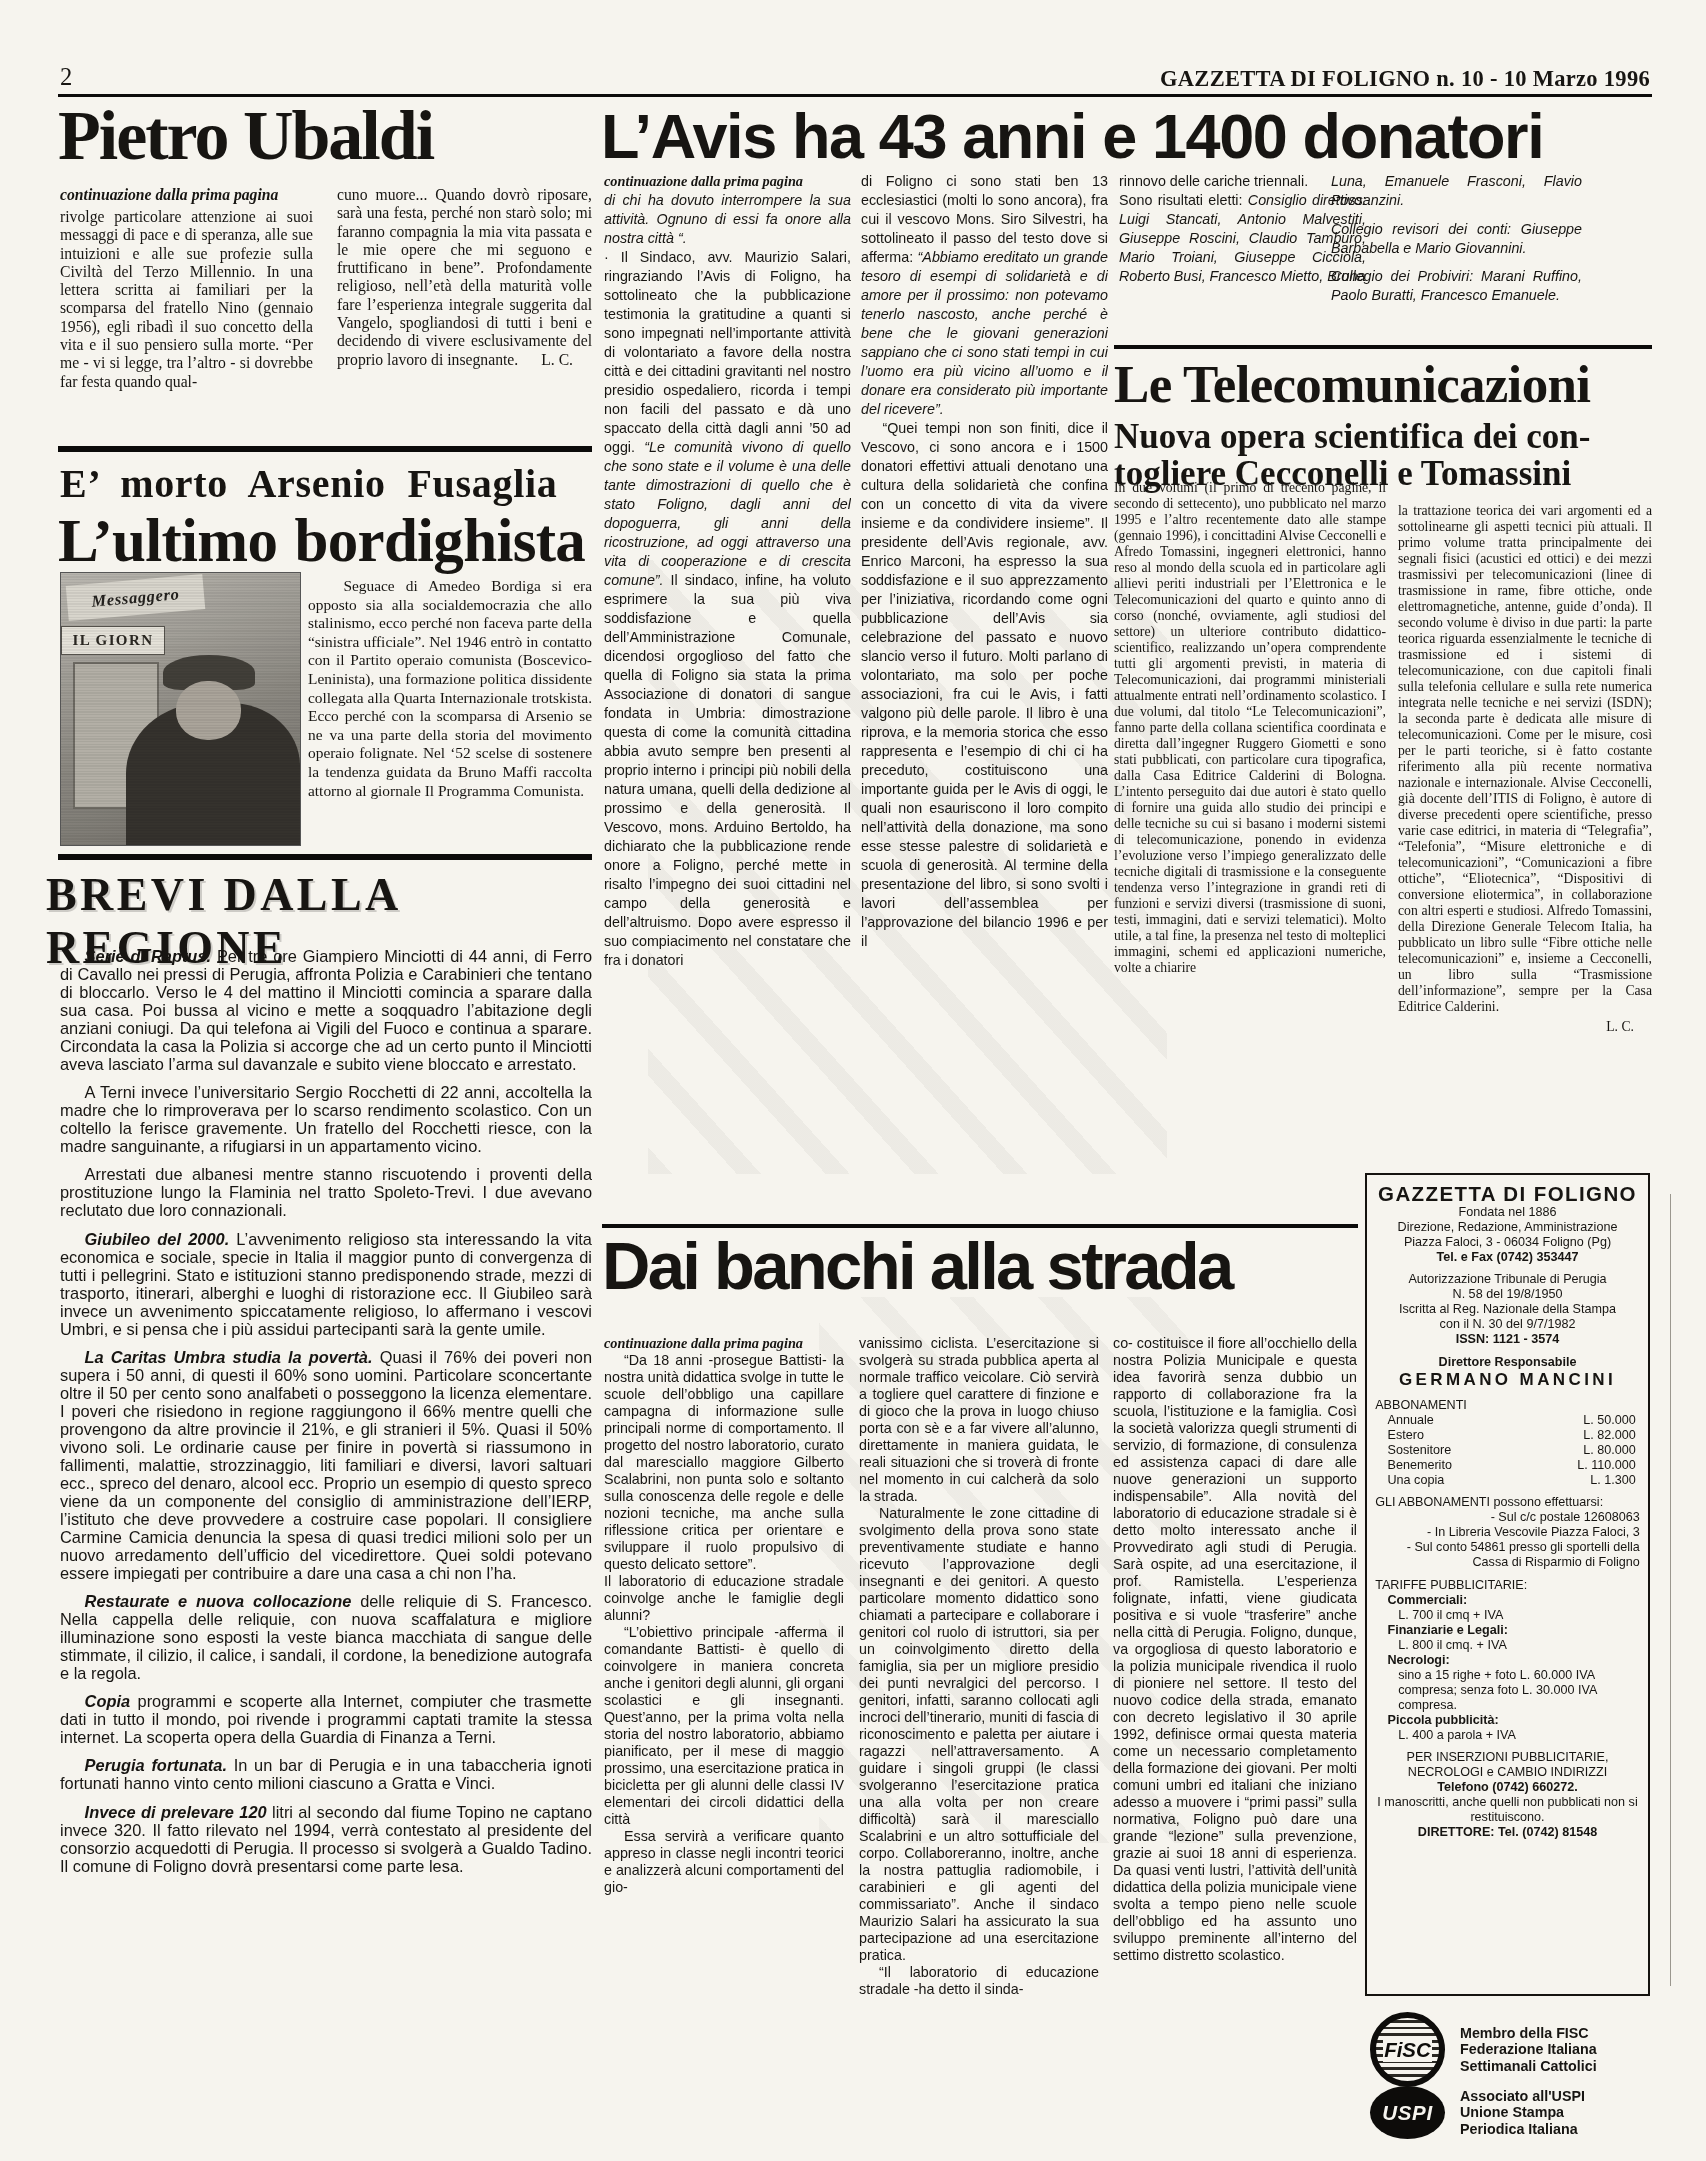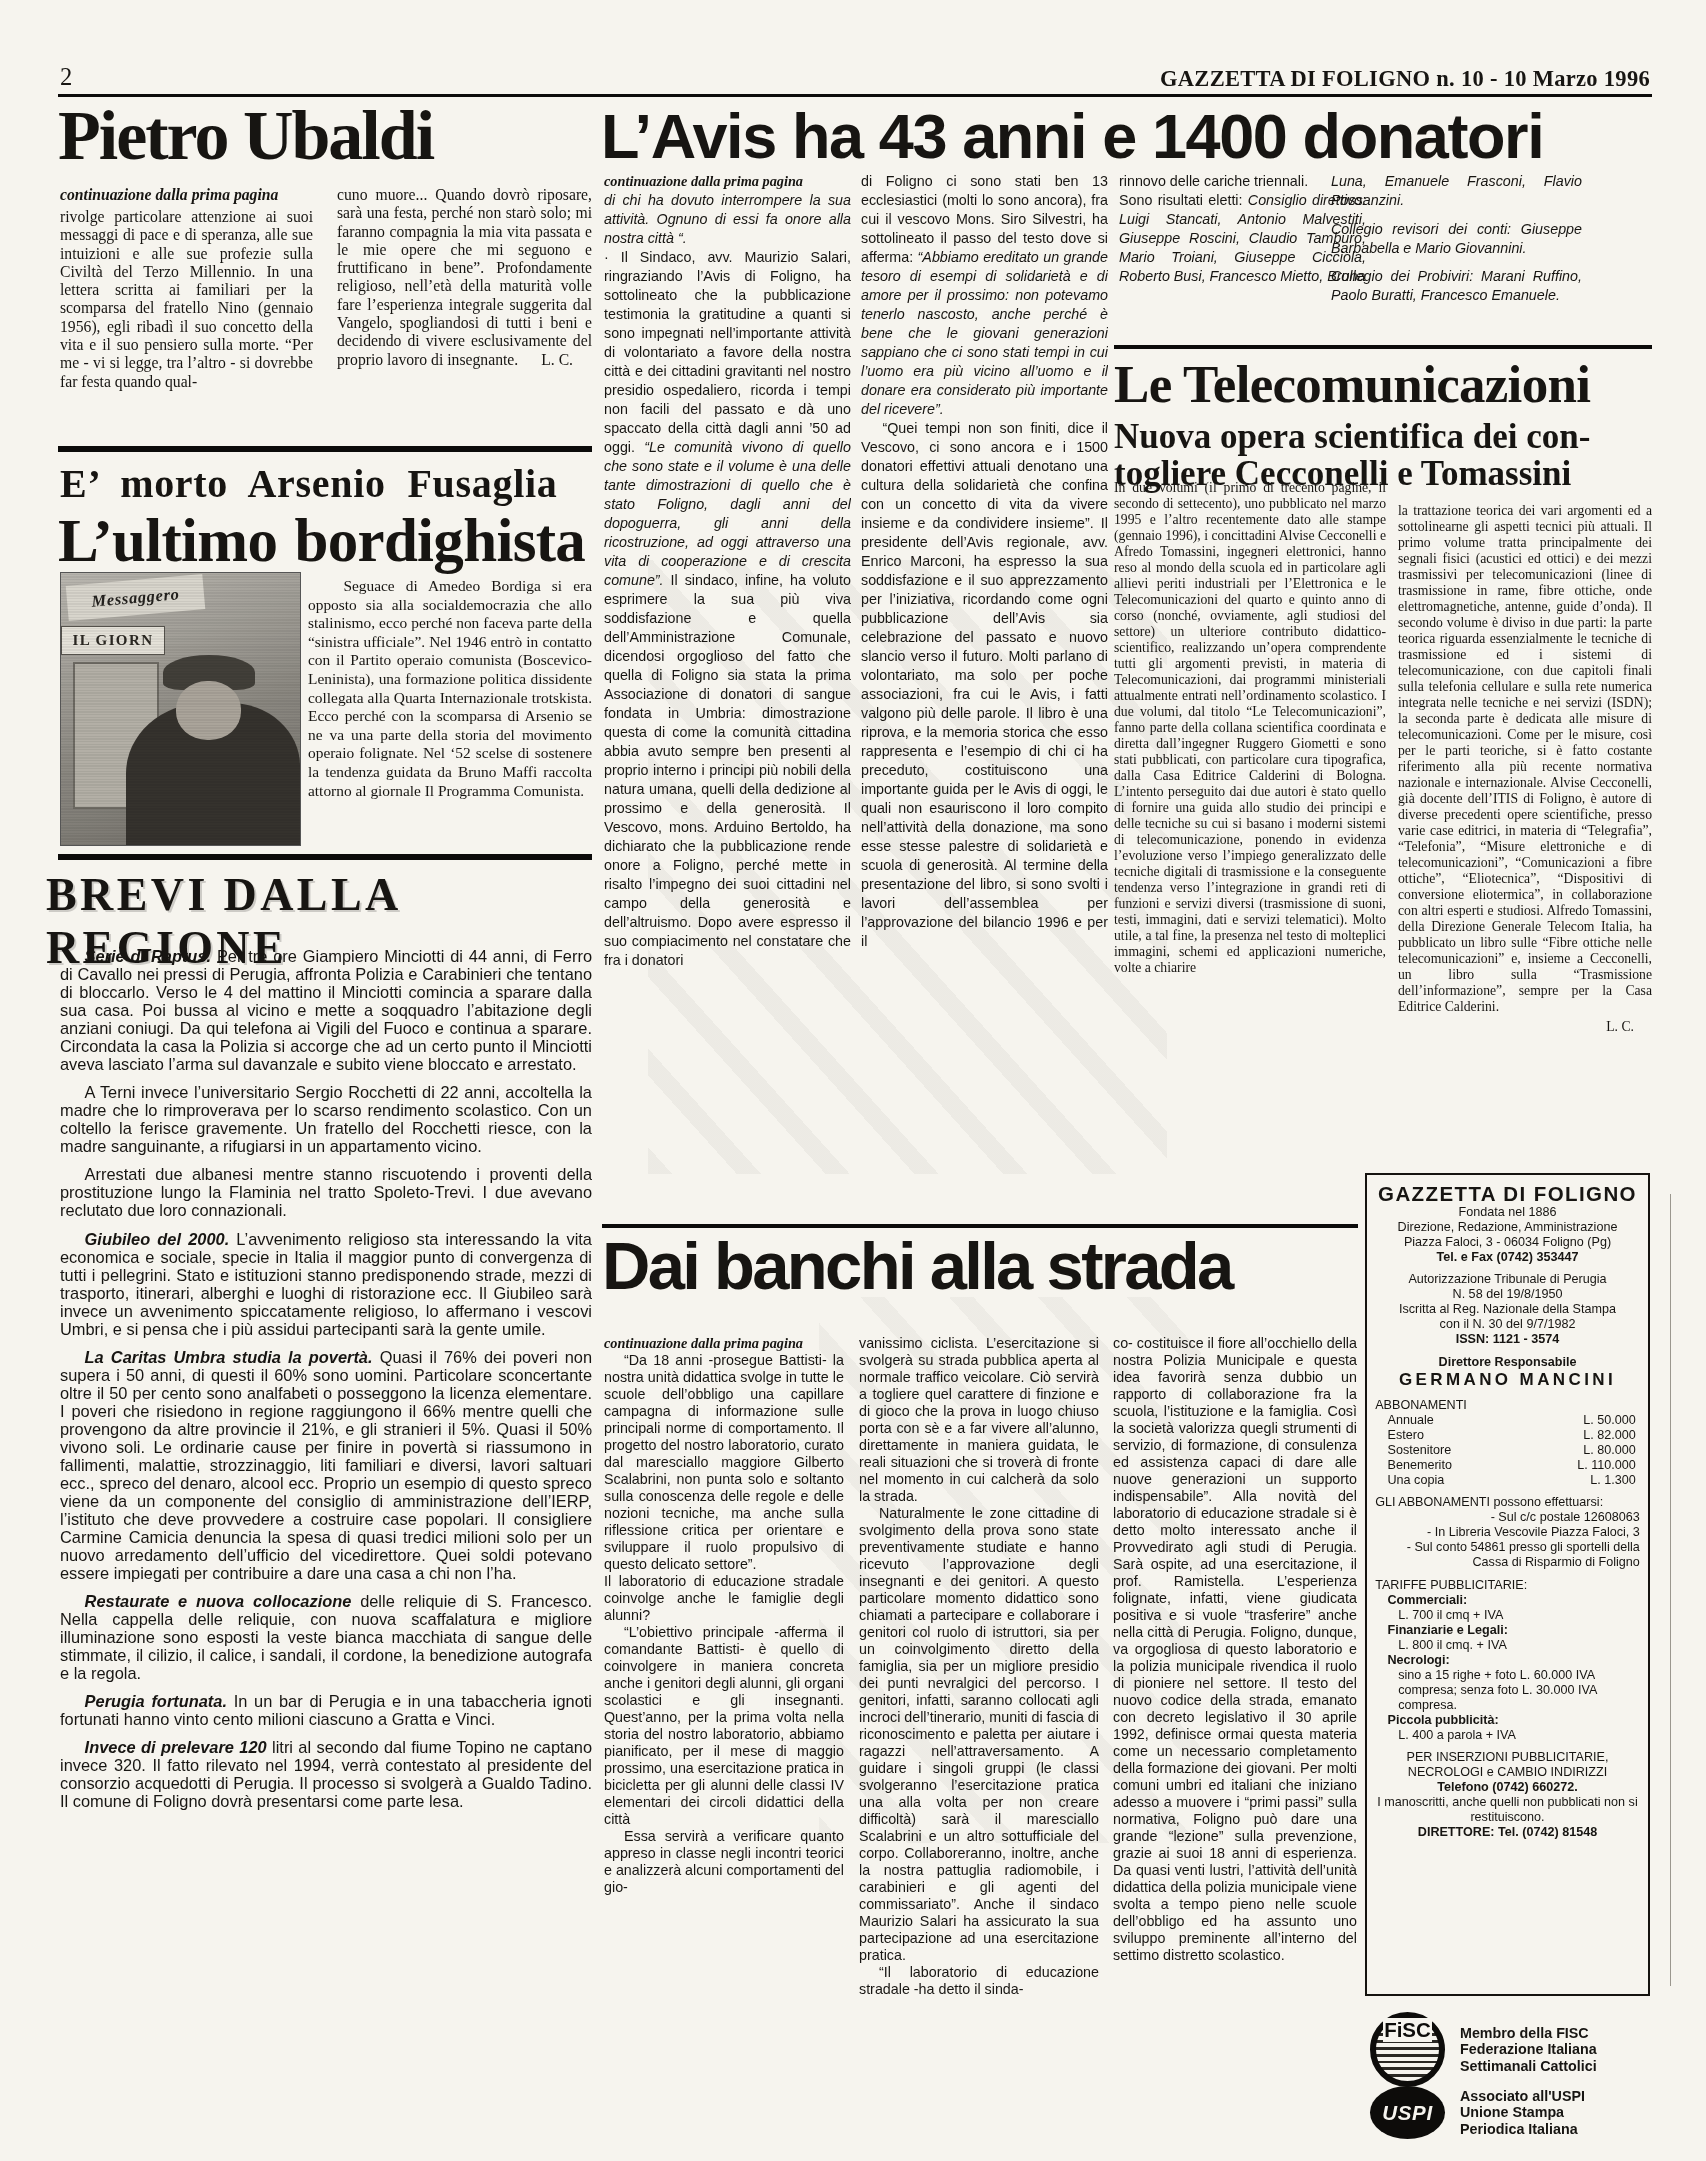--- a/index.html
+++ b/index.html
@@ -89,22 +89,22 @@
   .abb-row{display:flex;justify-content:space-between;padding:0 4.1px 0 12.3px;}
   .mh-item{padding-left:23px;text-indent:-11px;text-align:right;}
   .tar-val{padding-left:23px;text-align:left;}
   #mh-tipo{border-top:2px solid #15130f;margin-top:6.8px;padding-top:5.5px;}
   #mh-tipo .t2{font-size:17px;font-weight:bold;letter-spacing:0.7px;}
   
   .logo-row{display:flex;align-items:center;gap:15px;font-family:"Liberation Sans",sans-serif;}
   #fisc-row{left:1370px;top:2012px;}
   #uspi-row{left:1370px;top:2086px;}
   .logo-txt{font-size:14.3px;line-height:16.4px;font-weight:bold;text-align:left;}
-  #fisc-logo{width:63px;height:63px;border-radius:50%;border:6.1px solid #0d0c0a;display:flex;align-items:flex-start;justify-content:center;
-    font-weight:bold;font-size:20.5px;background:
+  #fisc-logo{width:63px;height:63px;border-radius:50%;border:6.1px solid #0d0c0a;display:flex;align-items:center;justify-content:center;
+    font-weight:bold;font-size:20.5px;font-style:italic;background:
     repeating-linear-gradient(0deg,#f6f4ee 0 4.1px,#2a2823 4.1px 6.8px);color:#0d0c0a;}
   #fisc-logo span{background:#f6f4ee;padding:0 1.4px;}
   #uspi-logo{width:75px;height:53px;border-radius:50%;background:#0d0c0a;color:#f6f4ee;display:flex;align-items:center;justify-content:center;
     font-weight:bold;font-style:italic;font-size:20.5px;letter-spacing:0.7px;}
   
   .scan{pointer-events:none;background:repeating-linear-gradient(48deg,rgba(60,58,52,.10) 0 18px,rgba(0,0,0,0) 18px 66px);}
   #scan1{left:648px;top:560px;width:519px;height:614px;transform:rotate(0deg);opacity:.5;}
   #scan2{left:819px;top:1297px;width:382px;height:546px;opacity:.45;}
   #edge-line{left:1670px;top:1194px;width:1.4px;height:792px;background:#9b978e;}
 </style>
@@ -150,20 +150,21 @@
 
 <div class="abs rule" id="rule-brevi"></div>
 <div class="abs" id="brevi-title">BREVI DALLA REGIONE</div>
 <div class="abs col sans" id="brevi-body">
   <p class="ind"><span class="brevi-lead">Serie di Raptus.</span><span> Per tre ore Giampiero Minciotti di 44 anni, di Ferro di Cavallo nei pressi di Perugia, affronta Polizia e Carabinieri che tentano di bloccarlo. Verso le 4 del mattino il Minciotti comincia a sparare dalla sua casa. Poi bussa al vicino e mette a soqquadro l’abitazione degli anziani coniugi. Da qui telefona ai Vigili del Fuoco e continua a sparare. Circondata la casa la Polizia si accorge che ad un certo punto il Minciotti aveva lasciato l’arma sul davanzale e subito viene bloccato e arrestato.</span></p>
   <p class="ind"><span class="brevi-lead"></span><span>A Terni invece l’universitario Sergio Rocchetti di 22 anni, accoltella la madre che lo rimproverava per lo scarso rendimento scolastico. Con un coltello la ferisce gravemente. Un fratello del Rocchetti riesce, con la madre sanguinante, a rifugiarsi in un appartamento vicino.</span></p>
   <p class="ind"><span class="brevi-lead"></span><span>Arrestati due albanesi mentre stanno riscuotendo i proventi della prostituzione lungo la Flaminia nel tratto Spoleto-Trevi. I due avevano reclutato due loro connazionali.</span></p>
   <p class="ind"><span class="brevi-lead">Giubileo del 2000.</span><span> L’avvenimento religioso sta interessando la vita economica e sociale, specie in Italia il maggior punto di convergenza di tutti i pellegrini. Stato e istituzioni stanno predisponendo strade, mezzi di trasporto, itinerari, alberghi e luoghi di ristorazione ecc. Il Giubileo sarà invece un avvenimento spiccatamente religioso, lo affermano i vescovi Umbri, e si pensa che i più assidui partecipanti sarà la gente umile.</span></p>
   <p class="ind"><span class="brevi-lead">La Caritas Umbra studia la povertà.</span><span> Quasi il 76% dei poveri non supera i 50 anni, di questi il 60% sono uomini. Particolare sconcertante oltre il 50 per cento sono analfabeti o posseggono la licenza elementare. I poveri che risiedono in regione raggiungono il 66% mentre quelli che provengono da altre provincie il 21%, e gli stranieri il 5%. Quasi il 50% vivono soli. Le ordinarie cause per finire in povertà si riassumono in fallimenti, malattie, strozzinaggio, liti familiari e diversi, lavori saltuari ecc., spreco del denaro, alcool ecc. Proprio un esempio di questo spreco viene da un componente del consiglio di amministrazione dell’IERP, l’istituto che deve provvedere a costruire case popolari. Il consigliere Carmine Camicia denuncia la spesa di quasi tredici milioni solo per un nuovo arredamento dell’ufficio del vicedirettore. Quei soldi potevano essere impiegati per contribuire a dare una casa a chi non l’ha.</span></p>
   <p class="ind"><span class="brevi-lead">Restaurate e nuova collocazione</span><span> delle reliquie di S. Francesco. Nella cappella delle reliquie, con nuova scaffalatura e migliore illuminazione sono esposti la veste bianca macchiata di sangue delle stimmate, il cilizio, il calice, i sandali, il cordone, la benedizione autografa e la regola.</span></p>
+  <p class="ind"><span class="brevi-lead">Copia</span><span> programmi e scoperte alla Internet, compiuter che trasmette dati in tutto il mondo, poi rivende i programmi captati tramite la stessa internet. La scoperta opera della Guardia di Finanza a Terni.</span></p>
   <p class="ind"><span class="brevi-lead">Perugia fortunata.</span><span> In un bar di Perugia e in una tabaccheria ignoti fortunati hanno vinto cento milioni ciascuno a Gratta e Vinci.</span></p>
   <p class="ind"><span class="brevi-lead">Invece di prelevare 120</span><span> litri al secondo dal fiume Topino ne captano invece 320. Il fatto rilevato nel 1994, verrà contestato al presidente del consorzio acquedotti di Perugia. Il processo si svolgerà a Gualdo Tadino. Il comune di Foligno dovrà presentarsi come parte lesa.</span></p>
 </div>
 
 <div class="abs sans" id="avis-title">L’Avis ha 43 anni e 1400 donatori</div>
 <div class="abs col sans avis-col" id="avis-col1">
   <div class="lead-cont">continuazione dalla prima pagina</div>
   <p class="it">di chi ha dovuto interrompere la sua attività. Ognuno di essi fa onore alla nostra città “.</p>
   <p><span>· Il Sindaco, avv. Maurizio Salari, ringraziando l’Avis di Foligno, ha sottolineato che la pubblicazione testimonia la gratitudine a quanti si sono impegnati nell’importante attività di volontariato a favore della nostra città e dei cittadini gravitanti nel nostro presidio ospedaliero, ricorda i tempi non facili del passato e dà uno spaccato della città dagli anni ’50 ad oggi. </span><span class="it">“Le comunità vivono di quello che sono state e il volume è una delle tante dimostrazioni di quello che è stato Foligno, dagli anni del dopoguerra, gli anni della ricostruzione, ad oggi attraverso una vita di cooperazione e di crescita comune”.</span><span> Il sindaco, infine, ha voluto esprimere la sua più viva soddisfazione e quella dell’Amministrazione Comunale, dicendosi orgoglioso del fatto che quella di Foligno sia stata la prima Associazione di donatori di sangue fondata in Umbria: dimostrazione questa di come la comunità cittadina abbia avuto sempre ben presenti al proprio interno i principi più nobili della natura umana, quelli della dedizione al prossimo e della generosità. Il Vescovo, mons. Arduino Bertoldo, ha dichiarato che la pubblicazione rende onore a Foligno, perché mette in risalto l’impegno dei suoi cittadini nel campo della generosità e dell’altruismo. Dopo avere espresso il suo compiacimento nel constatare che fra i donatori</span></p>
 </div>

